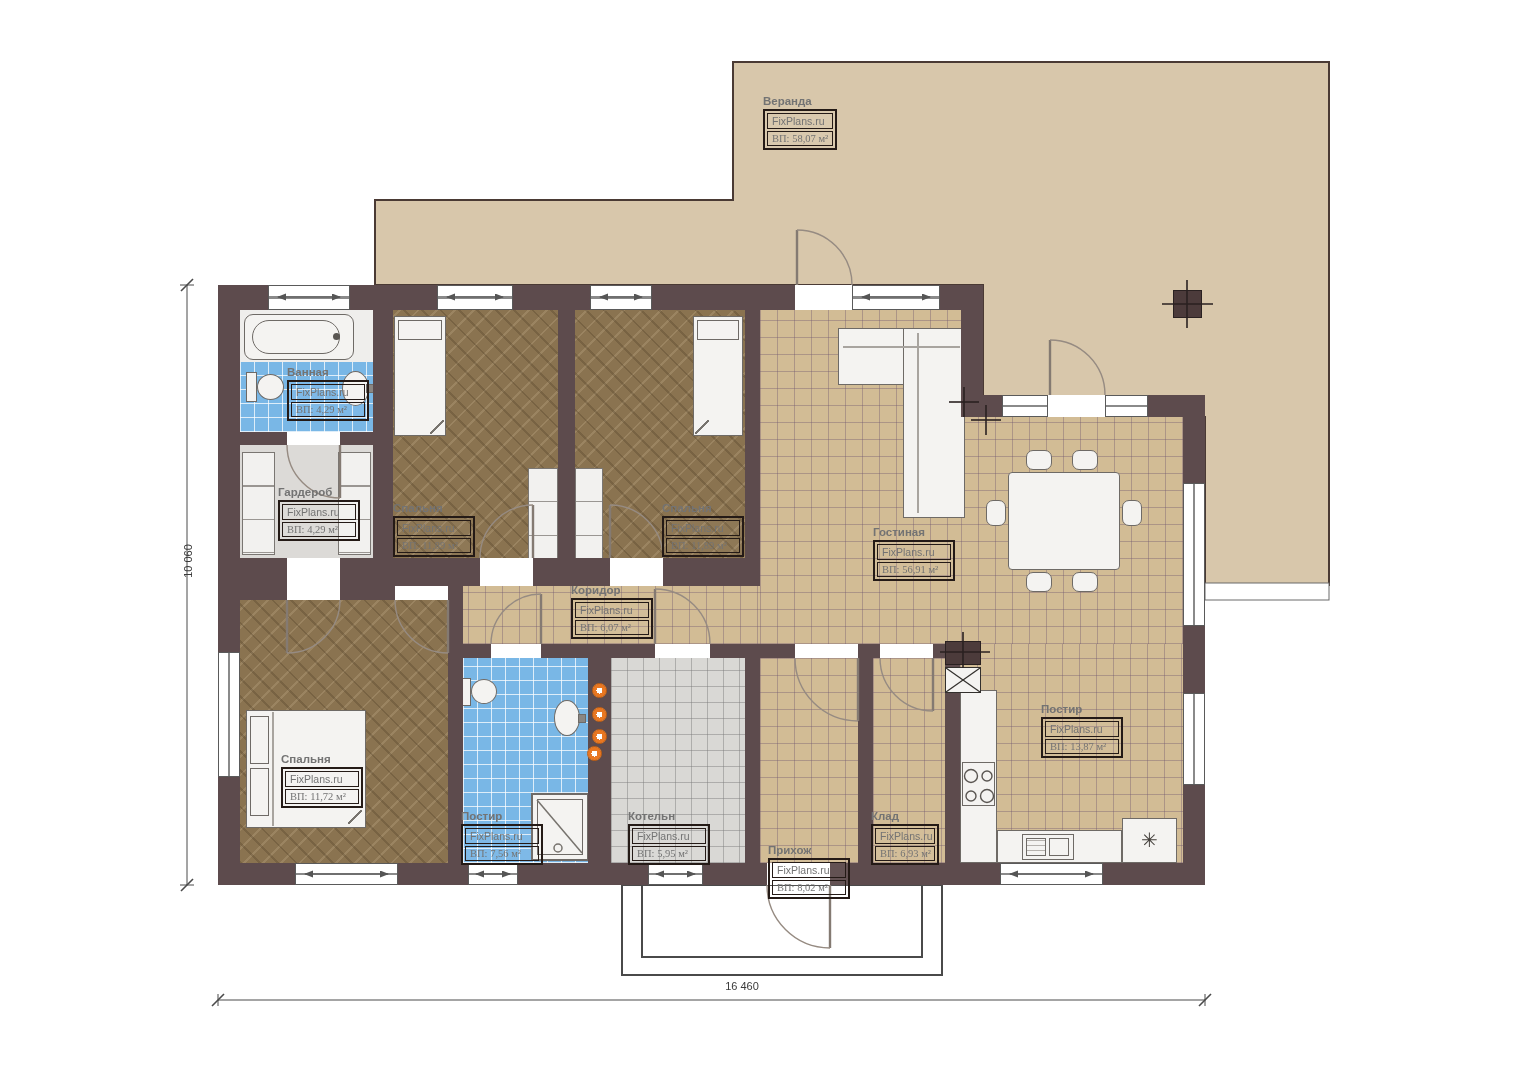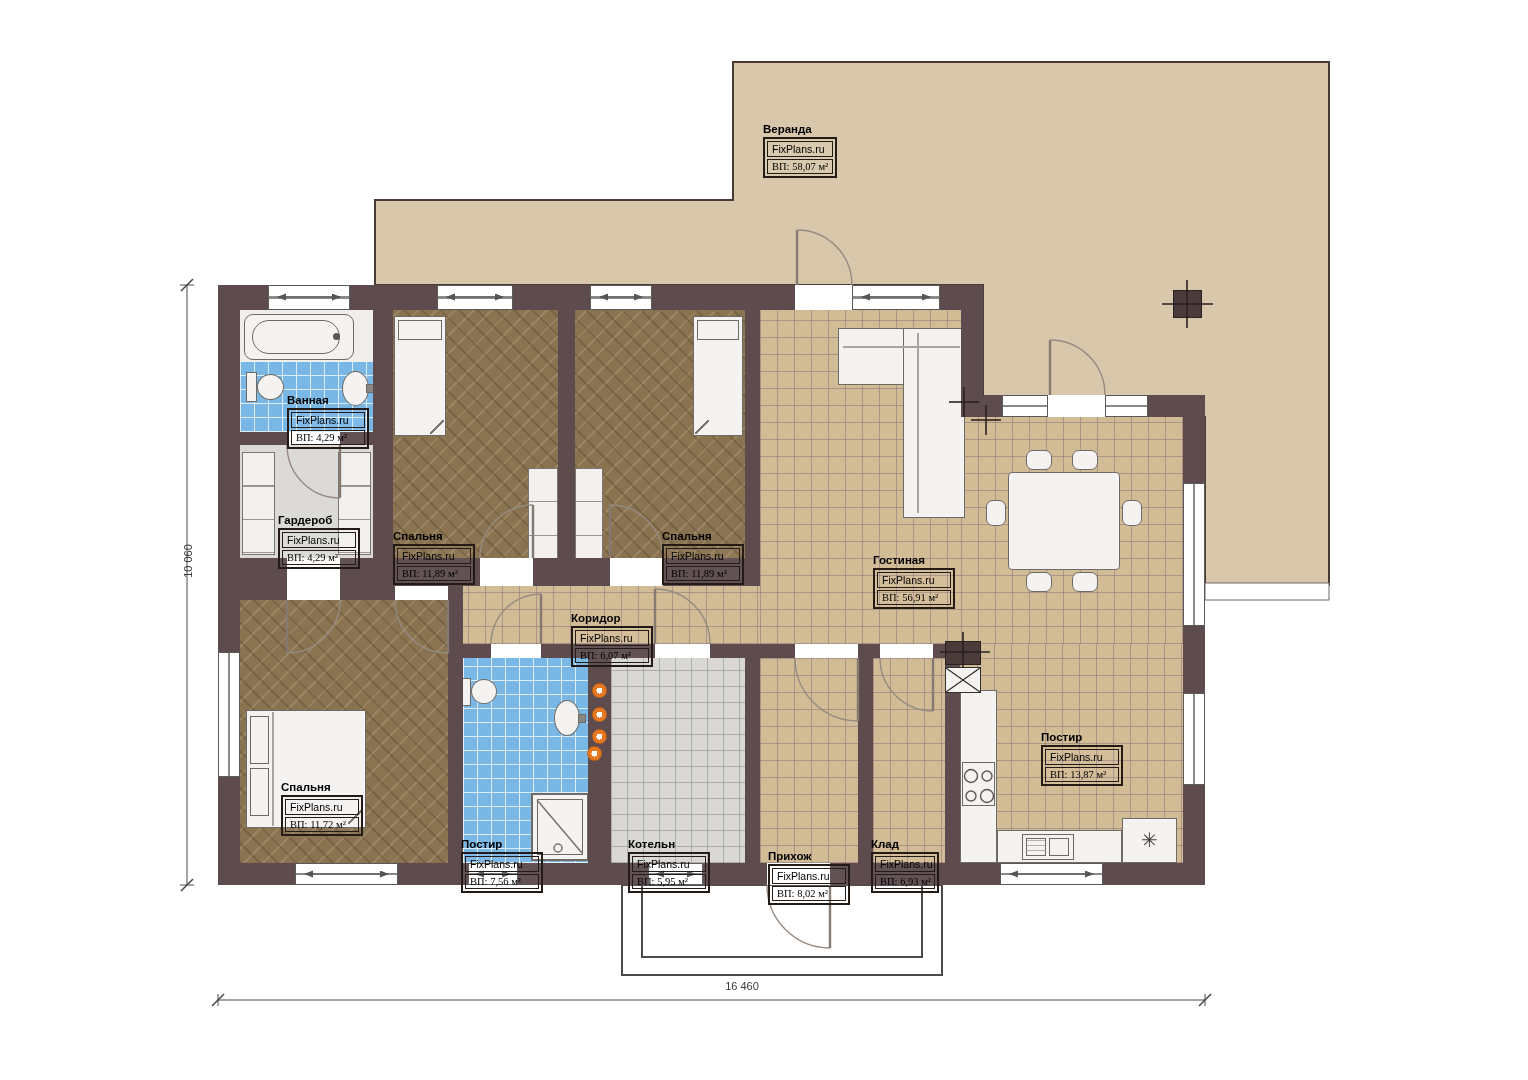--- a/index.html
+++ b/index.html
@@ -36,21 +36,21 @@
   .furn{position:absolute;background:#f4f3f1;border:1.5px solid #6e6a66;z-index:15;}
   .furn-line{position:absolute;background:#a8a49f;z-index:16;}
   .ellipse{border-radius:50%;}
   .rounded{border-radius:7px;}
   .shelf{position:absolute;background:#f2f1ef;border:1.5px solid #7a7672;z-index:15;
          background-image:repeating-linear-gradient(180deg, transparent 0 32px, #9a9692 32px 33.5px);}
   .fold{position:absolute;z-index:17;background:linear-gradient(135deg, transparent 46%, #77736e 46%, #77736e 54%, transparent 54%);}
   .dot{position:absolute;width:15px;height:15px;border-radius:50%;z-index:22;
        background:radial-gradient(circle at 50% 50%, #ffffff 0 3px, #e87722 3px 6.5px, #f3c296 6.5px);border:1px solid #c45f10;}
 
-  .rlabel{position:absolute;z-index:50;color:#000000;margin-top:28px;}
+  .rlabel{position:absolute;z-index:50;color:#737373;}
   .rname{font-size:11.5px;font-weight:bold;margin-bottom:2px;white-space:nowrap;}
   .rbox{border:2px solid #241a16;padding:2px;width:82px;background:rgba(255,255,255,0.04);}
   .rbox.narrow{width:68px;}
   .rbox.mid{width:74px;}
   .rrow{border:1.5px solid #241a16;padding:1px 4px;font-size:10.5px;white-space:nowrap;}
   .rrow + .rrow{margin-top:2px;font-family:Liberation Serif, serif;}
 
   .dim{position:absolute;z-index:50;font-size:11px;color:#3a3a3a;text-align:center;}
   .fridge-sym{position:absolute;z-index:16;font-size:20px;color:#44403c;text-align:center;}
 </style>
@@ -344,21 +344,21 @@
         <div class="rrow">ВП: 7,56 м²</div>
       </div>
   </div>
   <div class="rlabel" style="left:628px;top:810px;">
     <div class="rname">Котельн</div>
     <div class="rbox">
         <div class="rrow">FixPlans.ru</div>
         <div class="rrow">ВП: 5,95 м²</div>
       </div>
   </div>
-  <div class="rlabel" style="left:768px;top:822px;">
+  <div class="rlabel" style="left:768px;top:844px;">
     <div class="rname">Прихож</div>
     <div class="rbox">
         <div class="rrow">FixPlans.ru</div>
         <div class="rrow">ВП: 8,02 м²</div>
       </div>
   </div>
   <div class="rlabel" style="left:871px;top:810px;">
     <div class="rname">Клад</div>
     <div class="rbox narrow">
         <div class="rrow">FixPlans.ru</div>

